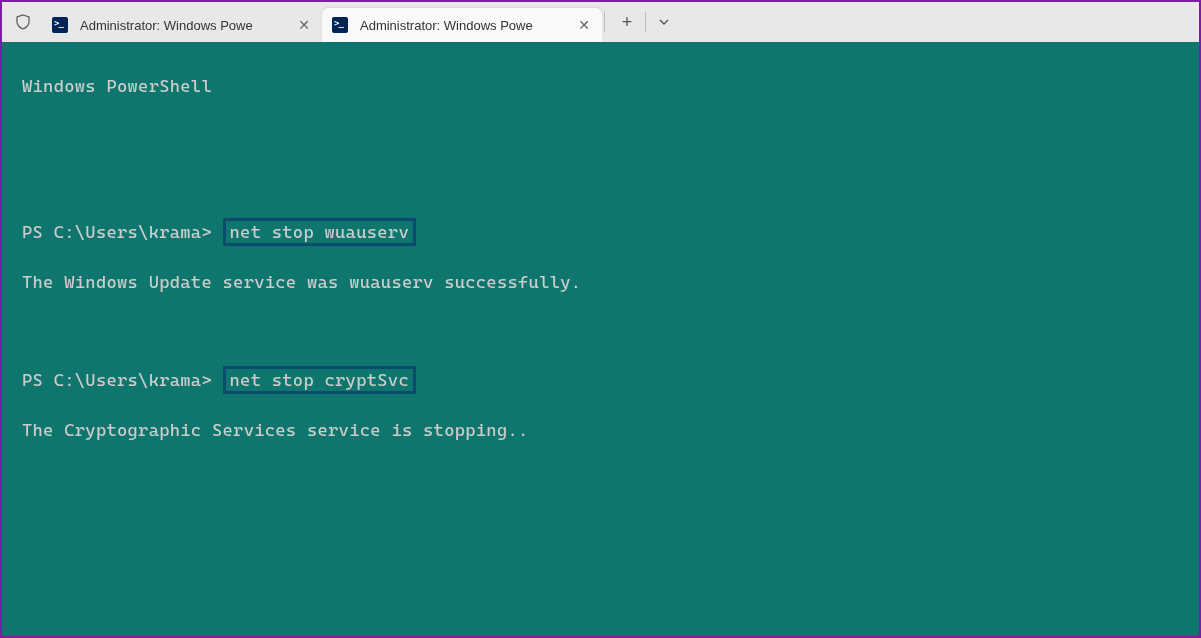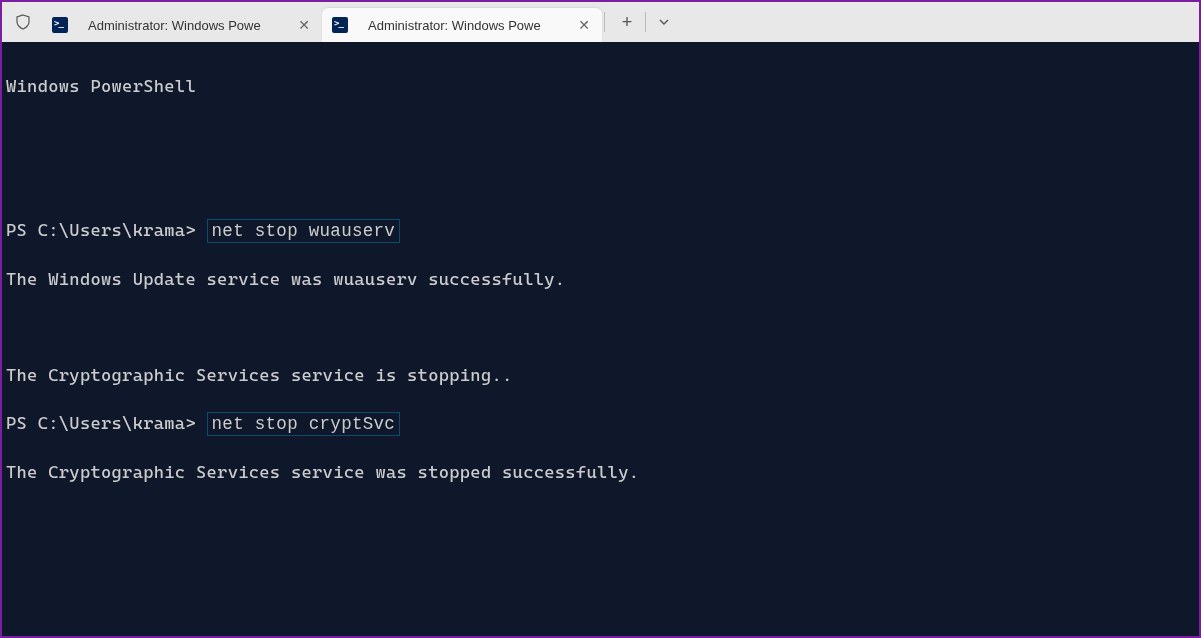--- a/index.html
+++ b/index.html
@@ -29,21 +29,21 @@
       margin: 0 10px 0 8px;
       display: flex;
       align-items: center;
       justify-content: center;
     }
     .tab {
       display: flex;
       align-items: center;
       padding: 0 10px;
       height: 34px;
-      gap: 20px;
+      gap: 12px;
       font-size: 13px;
       color: #333;
       cursor: pointer;
       border-radius: 6px 6px 0 0;
       margin-top: 6px;
       min-width: 0;
     }
     .tab.inactive {
       background: transparent;
       width: 280px;
@@ -115,41 +115,40 @@
       border-radius: 4px;
       color: #555;
     }
     .tab-divider {
       width: 1px;
       height: 20px;
       background: #bbb;
       margin: 0 2px;
     }
     .terminal {
-      background: #0f172a;
+      background: #0f766e;
       color: #cccccc;
       font-family: "Cascadia Mono", "Consolas", monospace;
       font-size: 17.5px;
       line-height: 24px;
-      padding: 8px 4px;
+      padding: 8px 20px;
       height: calc(100% - 40px);
       white-space: pre;
       letter-spacing: 0.3px;
       font-weight: 500;
     }
     .line {
       white-space: pre;
     }
     .highlight {
-      border: 1px solid #0c4a6e;
+      border: 3px solid #0c4a6e;
       padding: 0 4px;
       display: inline-block;
       line-height: 22px;
       vertical-align: baseline;
-      font-family: Liberation Mono, monospace;
     }
   </style>
 </head>
 <body>
 
 <div class="tabbar">
   <div class="shield-icon">
     <svg width="16" height="16" viewBox="0 0 16 16">
       <path d="M8 1 L14 3 L14 8 C14 11 11 14 8 15 C5 14 2 11 2 8 L2 3 Z" fill="none" stroke="#555" stroke-width="1.2"></path>
     </svg>
@@ -180,23 +179,22 @@
   </div>
 </div>
 
 <div class="terminal">
 <div class="line">Windows PowerShell</div>
 <div class="line"> </div>
 <div class="line"> </div>
 <div class="line"><span>PS C:\Users\krama&gt; </span><span class="highlight">net stop wuauserv</span></div>
 <div class="line">The Windows Update service was wuauserv successfully.</div>
 <div class="line"> </div>
+<div class="line"><span>PS C:\Users\krama&gt; </span><span class="highlight">net stop cryptSvc</span></div>
 <div class="line">The Cryptographic Services service is stopping..</div>
-<div class="line"><span>PS C:\Users\krama&gt; </span><span class="highlight">net stop cryptSvc</span></div>
-<div class="line">The Cryptographic Services service was stopped successfully.</div>
 
 
 
 
 
 
 
 
 
 

